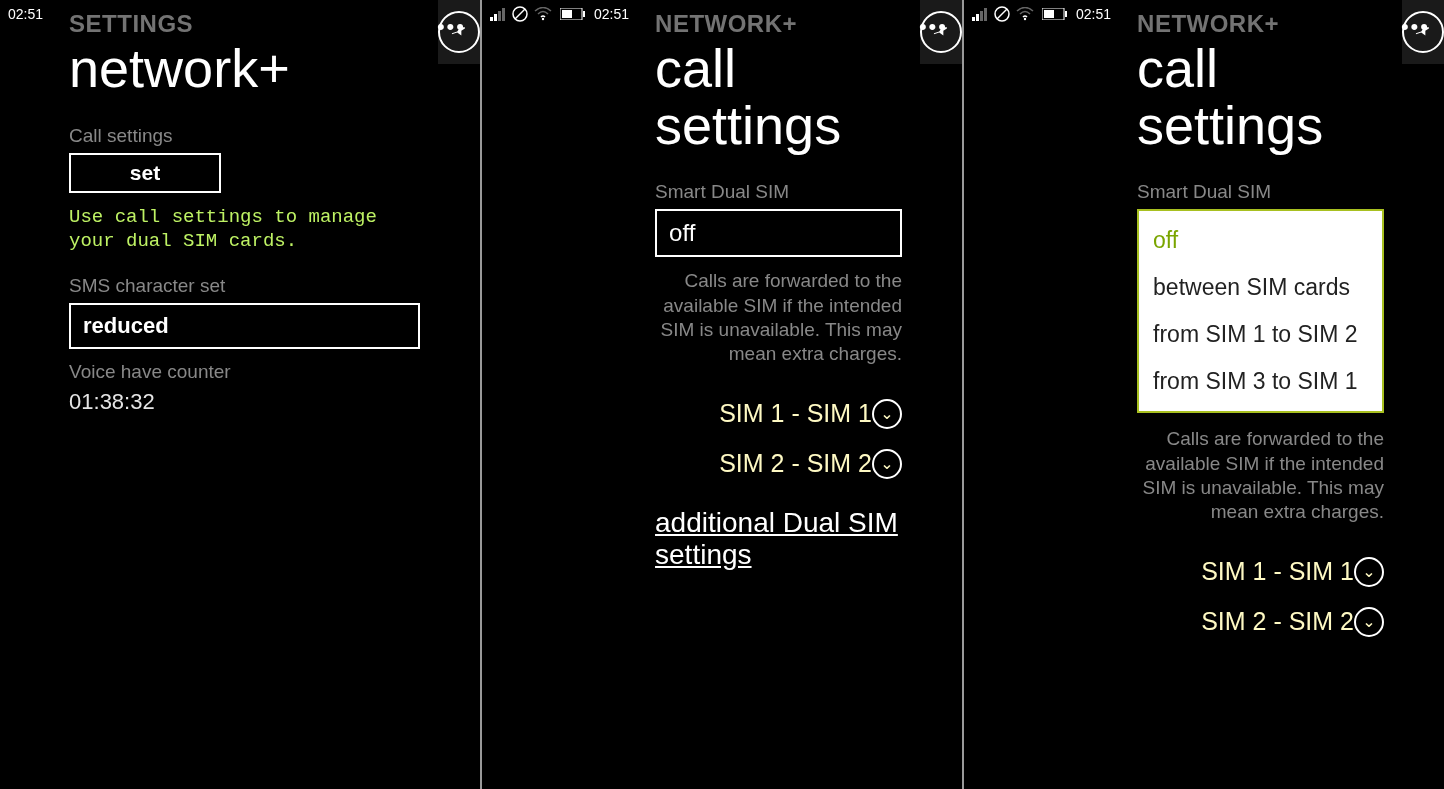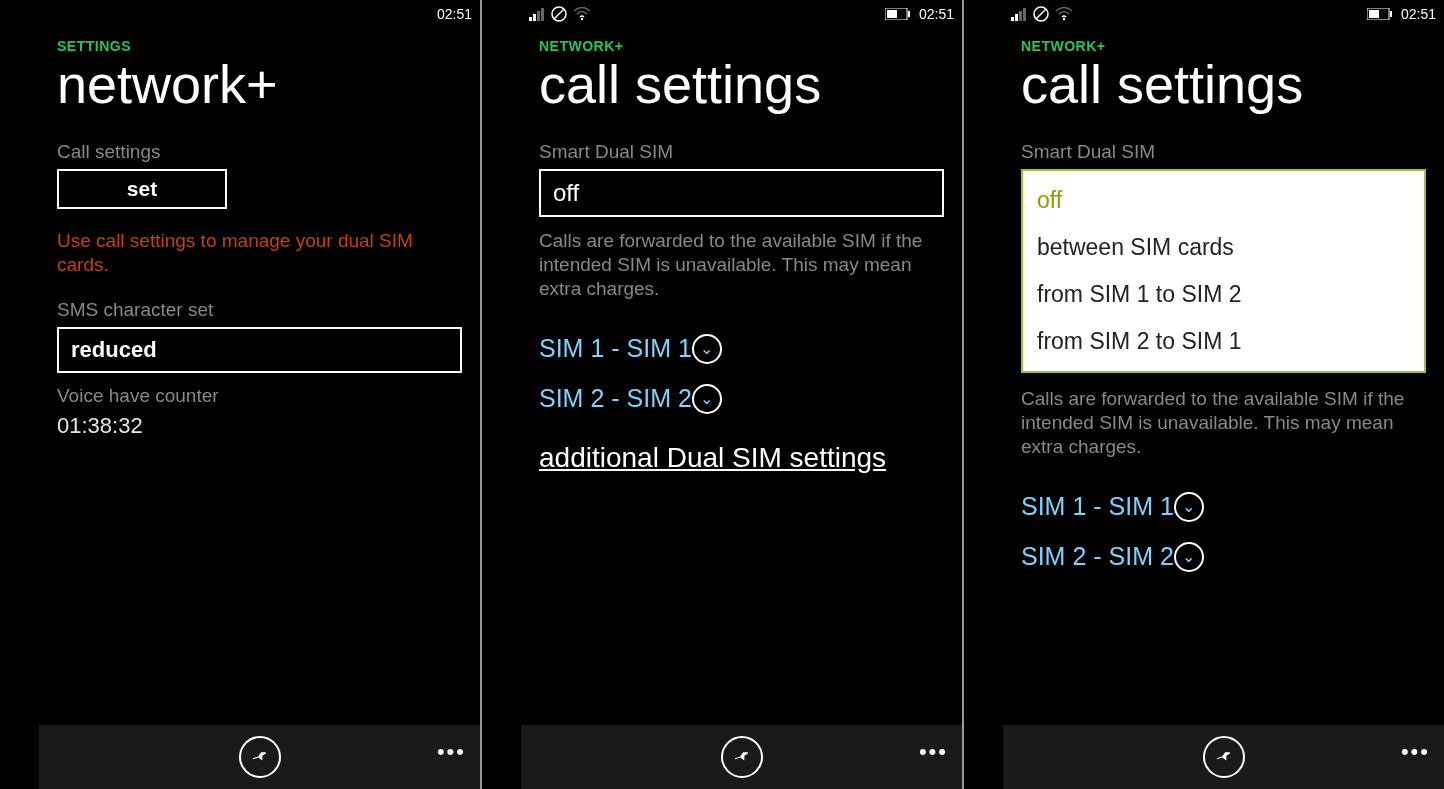--- a/index.html
+++ b/index.html
@@ -10,47 +10,46 @@
     display: flex;
     gap: 2px;
     width: 1444px;
     height: 789px;
   }
   .phone {
     flex: 1;
     background: #000;
     color: #fff;
     display: flex;
-    flex-direction: column;
+    flex-direction: row;
     position: relative;
     overflow: hidden;
-    padding-left: 39px;
   }
   .statusbar {
     height: 28px;
     display: flex;
     align-items: center;
     justify-content: flex-end;
     padding: 0 8px;
     font-size: 14px;
     gap: 8px;
     color: #fff;
   }
   .statusbar .icons { display: flex; gap: 6px; align-items: center; }
   .statusbar svg { fill: #fff; }
   .content {
     flex: 1;
     padding: 10px 18px 0 18px;
     overflow: hidden;
   }
   .eyebrow {
-    font-size: 14px;
+    font-size: 24px;
     font-weight: 600;
     letter-spacing: 0.5px;
-    color: #22c55e;
+    color: #737373;
     margin-bottom: 2px;
   }
   .page-title {
     font-size: 54px;
     font-weight: 300;
     line-height: 1.05;
     margin-bottom: 28px;
   }
   .section-label {
     font-size: 19px;
@@ -58,58 +57,60 @@
     margin-bottom: 6px;
     font-weight: 400;
   }
   .btn-outline {
     border: 2px solid #fff;
     background: transparent;
     color: #fff;
     font-size: 21px;
     font-weight: 600;
     padding: 6px 0;
-    width: 170px;
+    width: 152px;
     text-align: center;
-    margin-bottom: 20px;
+    margin-bottom: 12px;
     cursor: pointer;
   }
   .desc {
     font-size: 19px;
-    color: #c2410c;
+    color: #bef264;
     line-height: 1.28;
     margin-bottom: 22px;
+    font-family: Liberation Mono, monospace;
   }
   .desc-muted {
     font-size: 19px;
     color: #888;
     line-height: 1.28;
     margin-bottom: 22px;
+    text-align: right;
   }
   .select-box {
     border: 2px solid #fff;
     background: transparent;
     color: #fff;
     font-size: 22px;
     font-weight: 600;
     padding: 8px 12px;
     width: 100%;
     text-align: left;
     margin-bottom: 12px;
     cursor: pointer;
   }
   .select-box.thin { font-weight: 400; font-size: 24px; }
   .voice-counter { font-size: 22px; color: #e5e5e5; margin-top: 4px; }
   .sim-row {
     display: flex;
     align-items: center;
-    justify-content: flex-start;
+    justify-content: flex-end;
     font-size: 25px;
     font-weight: 300;
-    color: #7dd3fc;
+    color: #fef9c3;
     padding: 10px 0;
     cursor: pointer;
   }
   .chevron-circle {
     width: 30px; height: 30px;
     border: 2px solid #fff;
     border-radius: 50%;
     display: flex; align-items: center; justify-content: center;
     font-size: 16px;
   }
@@ -273,21 +274,21 @@
   </div>
   <div class="content">
     <div class="eyebrow">NETWORK+</div>
     <div class="page-title">call settings</div>
 
     <div class="section-label">Smart Dual SIM</div>
     <div class="dropdown-open">
       <div class="opt selected">off</div>
       <div class="opt">between SIM cards</div>
       <div class="opt">from SIM 1 to SIM 2</div>
-      <div class="opt">from SIM 2 to SIM 1</div>
+      <div class="opt">from SIM 3 to SIM 1</div>
     </div>
     <div class="desc-muted">Calls are forwarded to the available SIM if the intended SIM is unavailable. This may mean extra charges.</div>
 
     <div class="sim-row">
       <span>SIM 1 - SIM 1</span>
       <span class="chevron-circle">⌄</span>
     </div>
     <div class="sim-row">
       <span>SIM 2 - SIM 2</span>
       <span class="chevron-circle">⌄</span>

